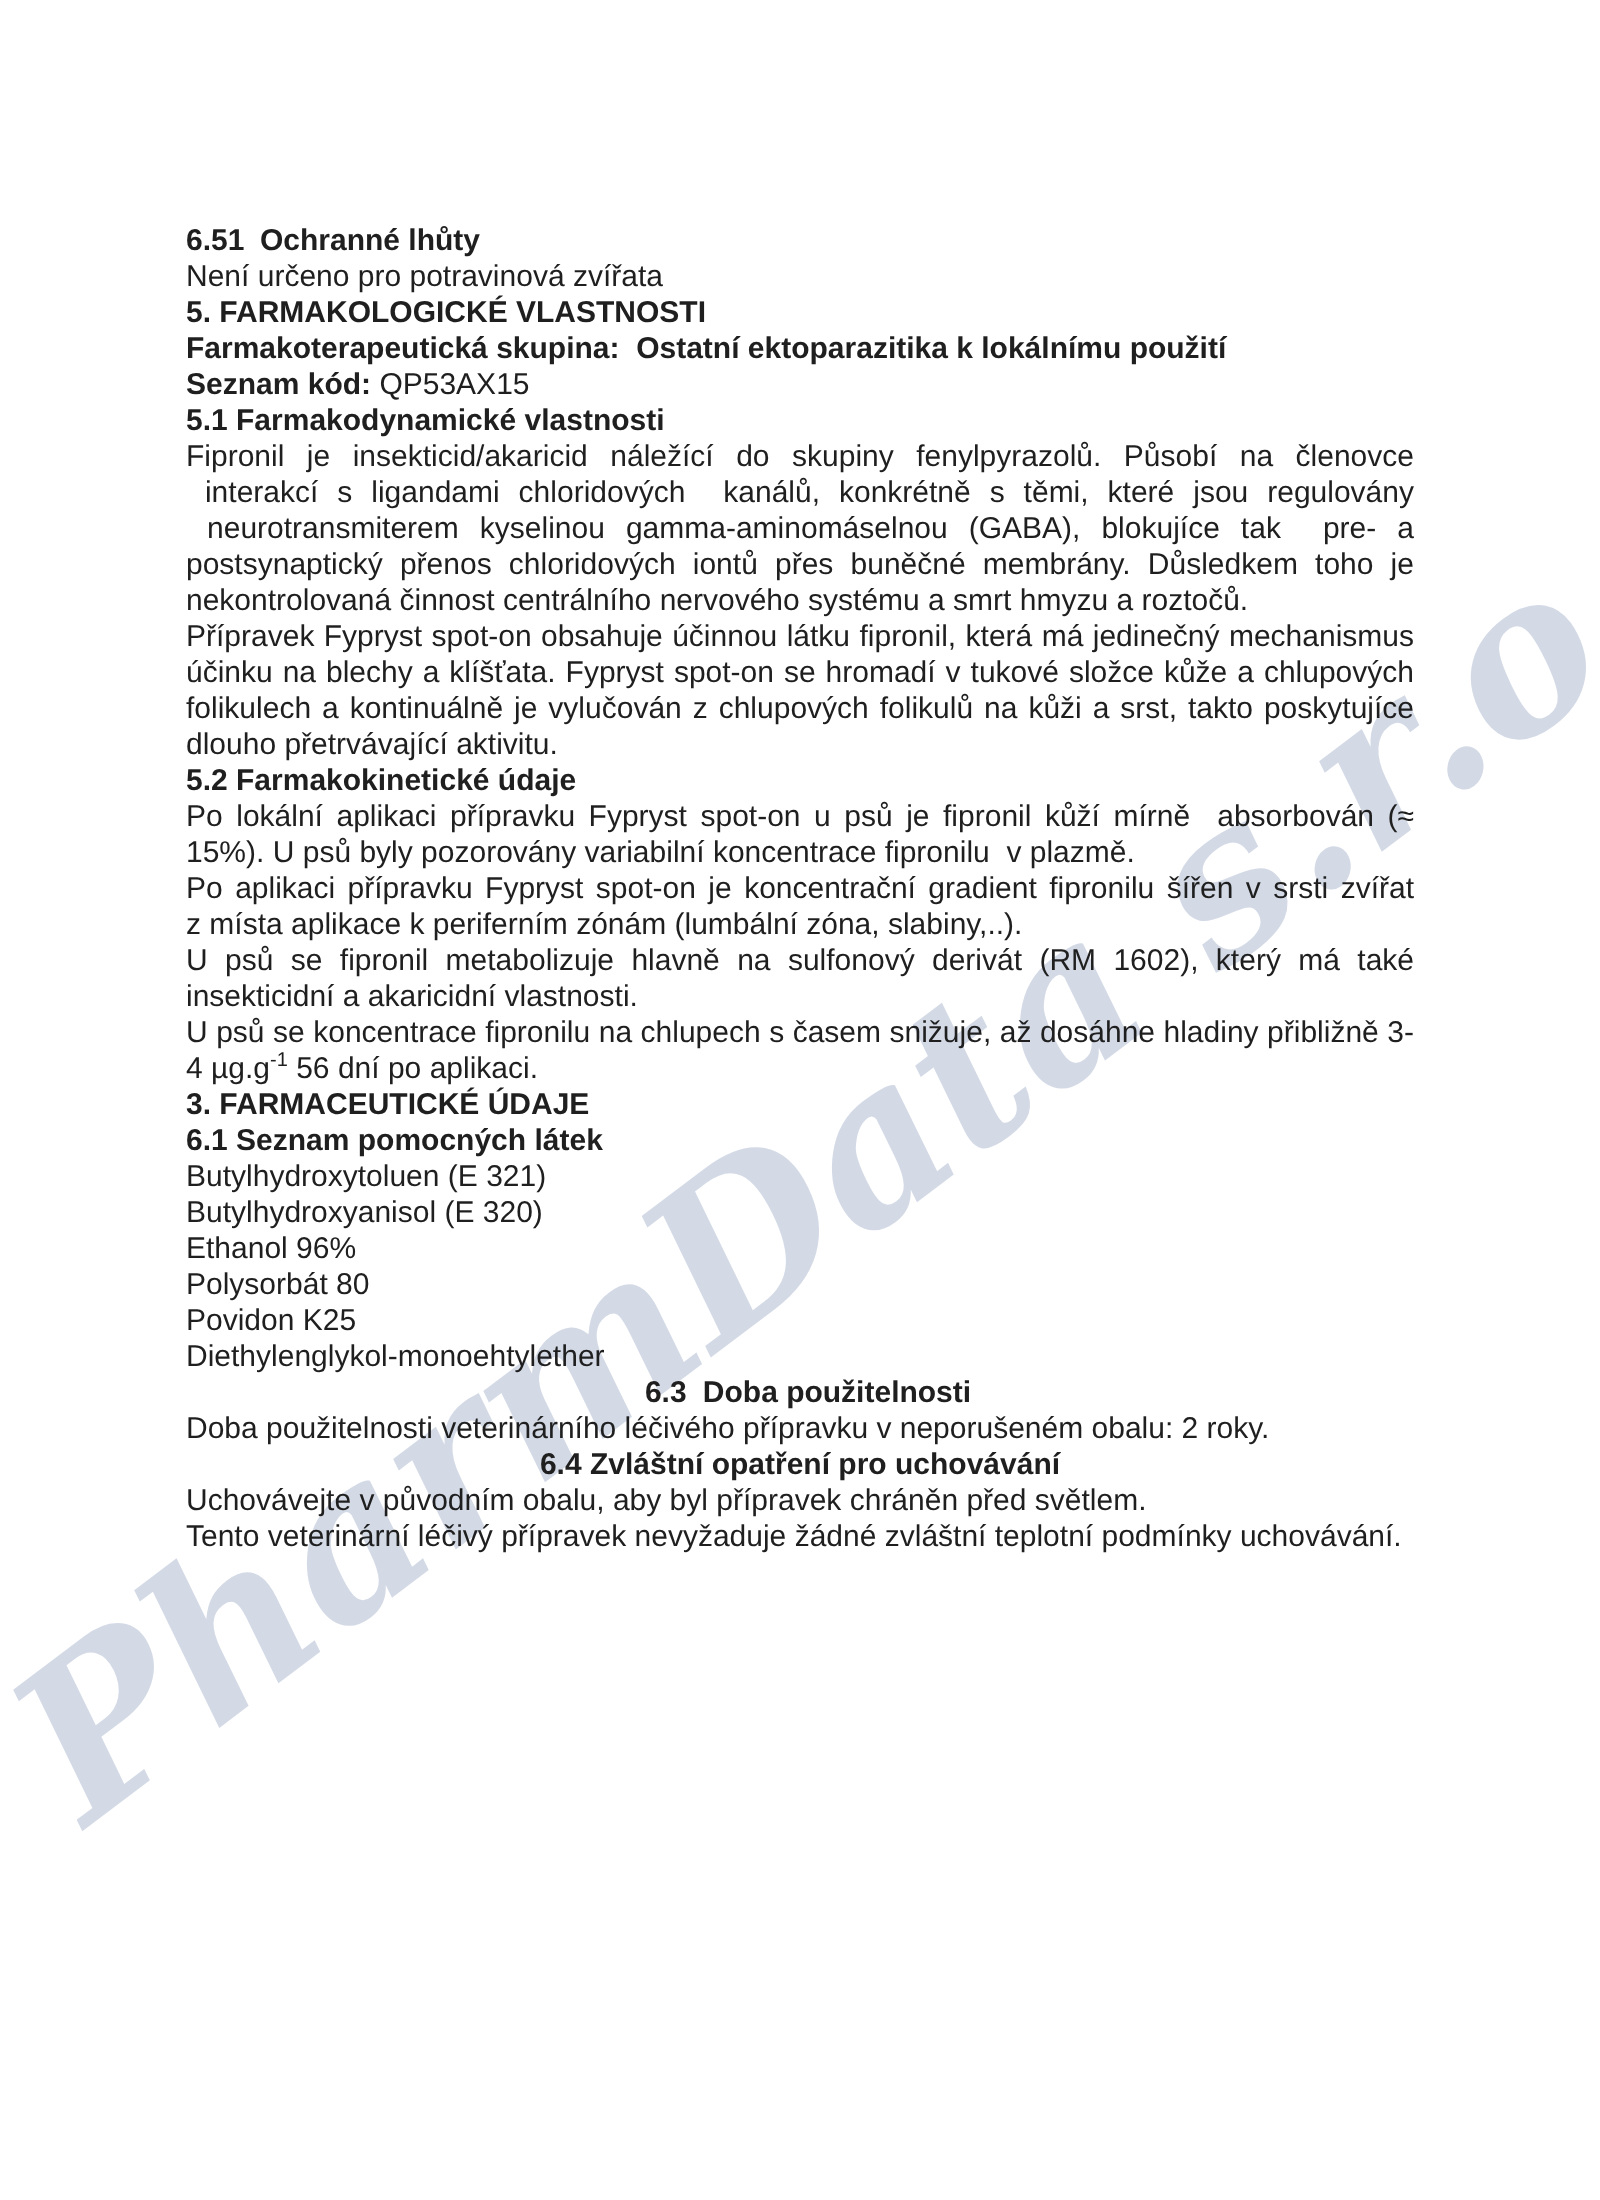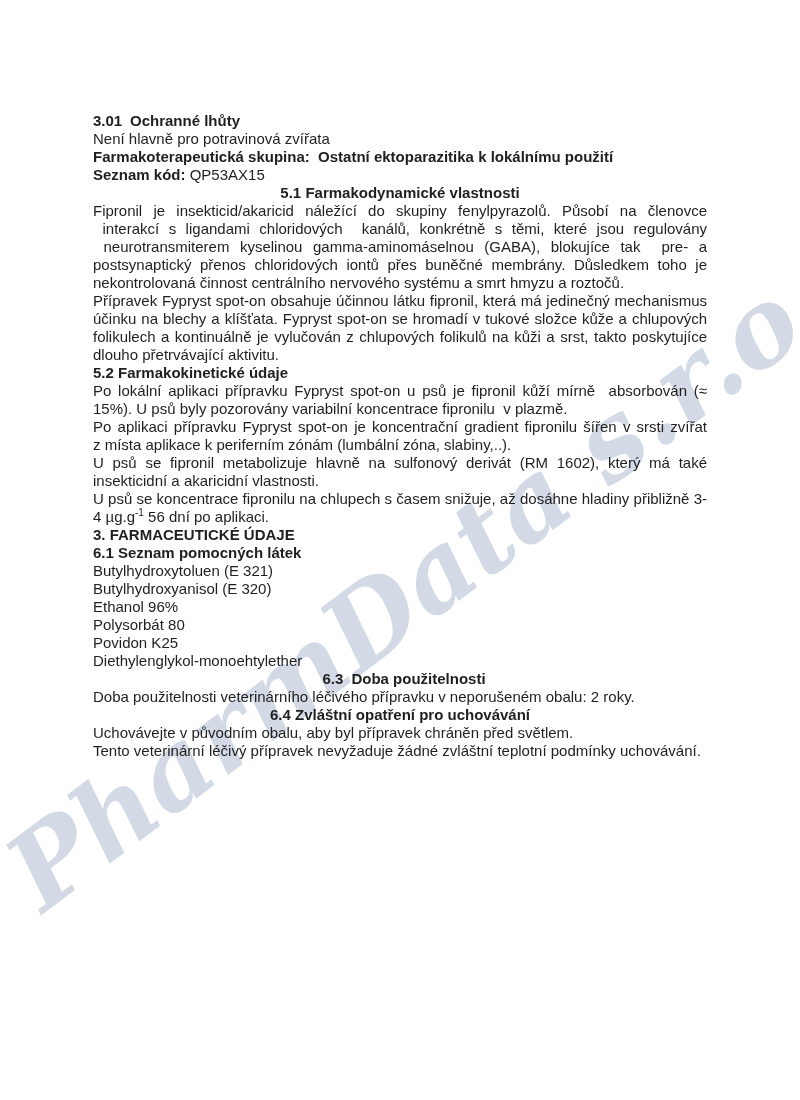--- a/index.html
+++ b/index.html
@@ -31,41 +31,42 @@
   .content p {
     margin: 0;
     font-size: 15px;
     line-height: 18px;
   }
   .b { font-weight: bold; }
   .just { text-align: justify; }
   .hnum { display: inline-block; min-width: 37px; }
   .mt-line { margin-top: 18px; }
   .mt-40 { margin-top: 40px; }
-  .mt-14 { margin-top: 14px; text-align: center; }
+  .mt-14 { margin-top: 14px; }
   .mt-12 { margin-top: 12px; }
   .mt-16 { margin-top: 16px; text-align: center; }
   sup { font-size: 10px; line-height: 0; vertical-align: super; }
 </style>
 </head>
 <body>
 
 <div class="page">
 
   <svg class="watermark" width="800" height="1100" viewBox="0 0 800 1100" aria-hidden="true">
     <text x="440" y="615" font-size="106" font-family="DejaVu Serif, serif" font-style="italic" font-weight="bold" text-anchor="middle" opacity="0.8" transform="rotate(-37 440 615)" fill="#c9d1e0">PharmData s.r.o.</text>
   </svg>
 
   <div class="content">
 
     <p class="b">
-      <span class="hnum">3.01</span><span>Ochranné lhůty</span>
+      <span class="hnum">6.51</span><span>Ochranné lhůty</span>
     </p>
-    <p>Není hlavně pro potravinová zvířata</p>
+    <p>Není určeno pro potravinová zvířata</p>
 
+    <p class="b mt-line">5. FARMAKOLOGICKÉ VLASTNOSTI</p>
     <p class="b">Farmakoterapeutická skupina: &nbsp;Ostatní ektoparazitika k lokálnímu použití</p>
     <p><span class="b">Seznam kód:</span><span> QP53AX15</span></p>
 
     <p class="b mt-14">5.1 Farmakodynamické vlastnosti</p>
     <p class="just">Fipronil je insekticid/akaricid náležící do skupiny fenylpyrazolů. Působí na členovce &nbsp;interakcí s ligandami chloridových &nbsp;kanálů, konkrétně s&nbsp;těmi, které jsou regulovány &nbsp;neurotransmiterem kyselinou gamma-aminomáselnou (GABA), blokujíce tak &nbsp;pre- a postsynaptický přenos chloridových iontů přes buněčné membrány. Důsledkem toho je nekontrolovaná činnost centrálního nervového systému a smrt hmyzu a roztočů.</p>
     <p class="just">Přípravek Fypryst spot-on obsahuje účinnou látku fipronil, která má jedinečný mechanismus účinku na blechy a klíšťata. Fypryst spot-on se hromadí v&nbsp;tukové složce kůže a chlupových folikulech a kontinuálně je vylučován z&nbsp;chlupových folikulů na kůži a srst, takto poskytujíce dlouho přetrvávající aktivitu.</p>
 
     <p class="b mt-12">5.2 Farmakokinetické údaje</p>
     <p class="just">Po lokální aplikaci přípravku Fypryst spot-on u psů je fipronil kůží mírně &nbsp;absorbován (≈ 15%). U psů byly pozorovány variabilní koncentrace fipronilu &nbsp;v&nbsp;plazmě.</p>
     <p class="just">Po aplikaci přípravku Fypryst spot-on je koncentrační gradient fipronilu šířen v&nbsp;srsti zvířat z&nbsp;místa aplikace k&nbsp;periferním zónám (lumbální zóna, slabiny,..).</p>

